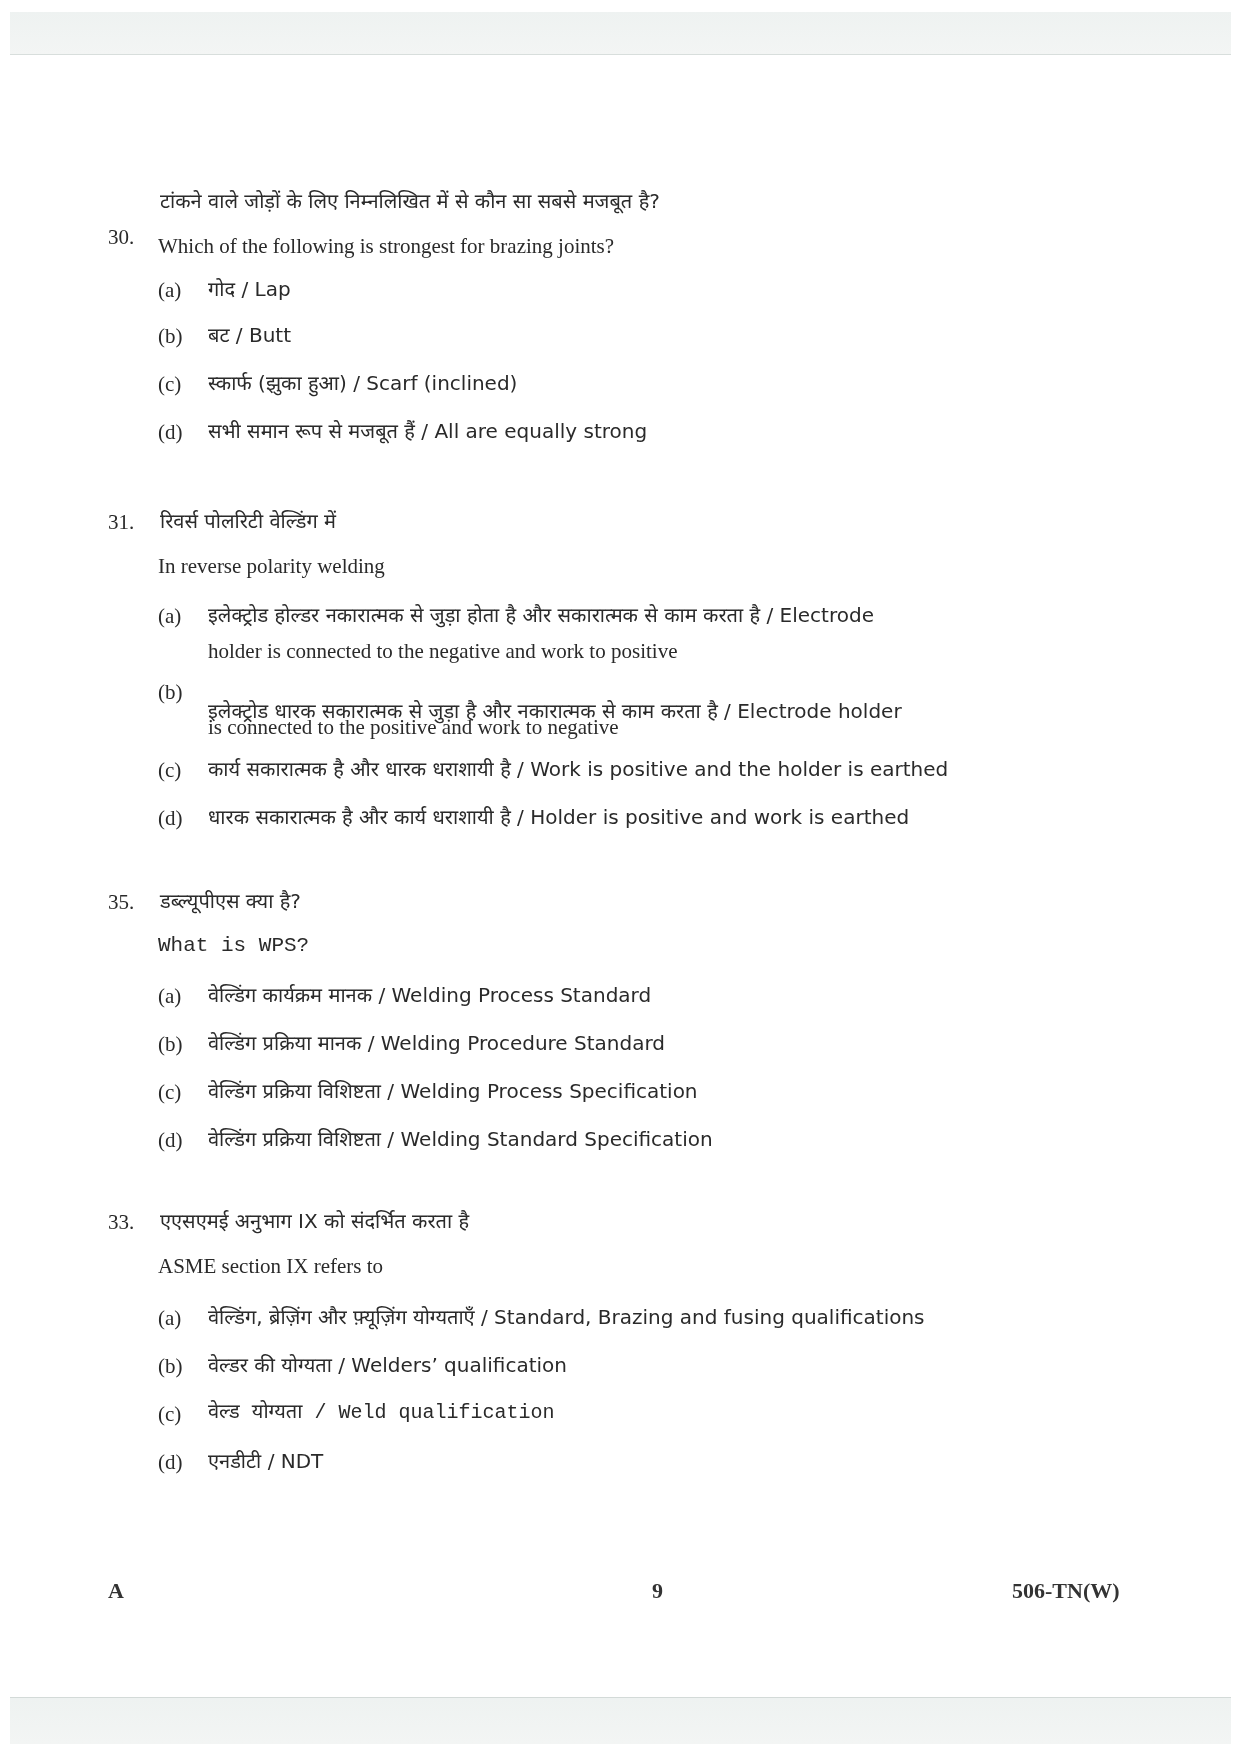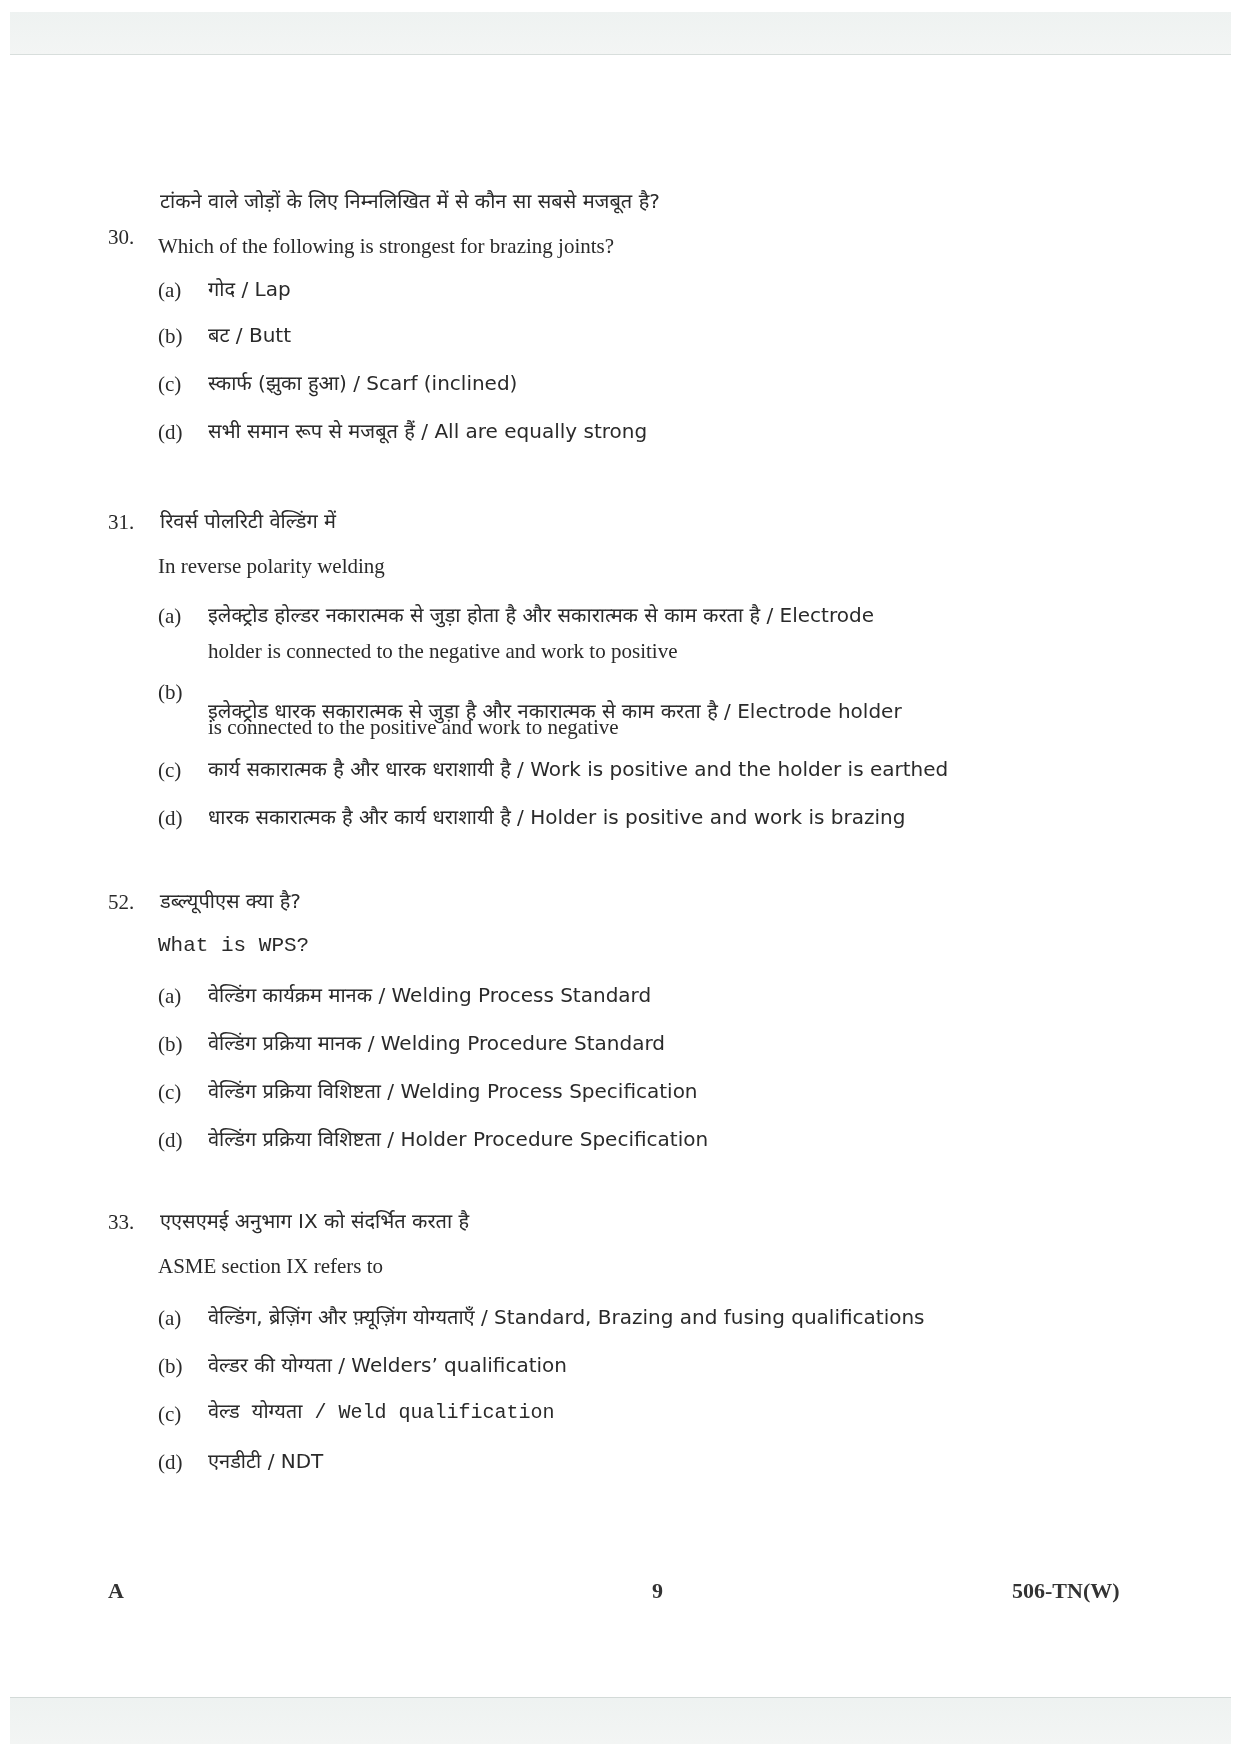--- a/index.html
+++ b/index.html
@@ -62,39 +62,39 @@
   <span class="line" style="left:208px; top:638px;">holder is connected to the negative and work to positive</span>
 
   <span class="opt-letter" style="left:158px; top:680px;">(b)</span>
   <span class="line hi" style="left:208px; top:690px;margin-top:8px;">इलेक्ट्रोड धारक सकारात्मक से जुड़ा है और नकारात्मक से काम करता है / Electrode holder</span>
   <span class="line" style="left:208px; top:714px;">is connected to the positive and work to negative</span>
 
   <span class="opt-letter" style="left:158px; top:758px;">(c)</span>
   <span class="line hi" style="left:208px; top:756px;">कार्य सकारात्मक है और धारक धराशायी है / Work is positive and the holder is earthed</span>
 
   <span class="opt-letter" style="left:158px; top:806px;">(d)</span>
-  <span class="line hi" style="left:208px; top:804px;">धारक सकारात्मक है और कार्य धराशायी है / Holder is positive and work is brazing</span>
+  <span class="line hi" style="left:208px; top:804px;">धारक सकारात्मक है और कार्य धराशायी है / Holder is positive and work is earthed</span>
 </div>
 
 <div>
-  <span class="qnum" style="left:108px; top:890px;">52.</span>
+  <span class="qnum" style="left:108px; top:890px;">35.</span>
   <span class="line hi" style="left:160px; top:888px;">डब्ल्यूपीएस क्या है?</span>
   <span class="line" style="left:158px; top:933px;font-family:Liberation Mono, monospace;">What is WPS?</span>
 
   <span class="opt-letter" style="left:158px; top:984px;">(a)</span>
   <span class="line hi" style="left:208px; top:982px;">वेल्डिंग कार्यक्रम मानक / Welding Process Standard</span>
 
   <span class="opt-letter" style="left:158px; top:1032px;">(b)</span>
   <span class="line hi" style="left:208px; top:1030px;">वेल्डिंग प्रक्रिया मानक / Welding Procedure Standard</span>
 
   <span class="opt-letter" style="left:158px; top:1080px;">(c)</span>
   <span class="line hi" style="left:208px; top:1078px;">वेल्डिंग प्रक्रिया विशिष्टता / Welding Process Specification</span>
 
   <span class="opt-letter" style="left:158px; top:1128px;">(d)</span>
-  <span class="line hi" style="left:208px; top:1126px;">वेल्डिंग प्रक्रिया विशिष्टता / Holder Procedure Specification</span>
+  <span class="line hi" style="left:208px; top:1126px;">वेल्डिंग प्रक्रिया विशिष्टता / Welding Standard Specification</span>
 </div>
 
 <div>
   <span class="qnum" style="left:108px; top:1210px;">33.</span>
   <span class="line hi" style="left:160px; top:1208px;">एएसएमई अनुभाग IX को संदर्भित करता है</span>
   <span class="line" style="left:158px; top:1253px;">ASME section IX refers to</span>
 
   <span class="opt-letter" style="left:158px; top:1306px;">(a)</span>
   <span class="line hi" style="left:208px; top:1304px;">वेल्डिंग, ब्रेज़िंग और फ़्यूज़िंग योग्यताएँ / Standard, Brazing and fusing qualifications</span>
 

